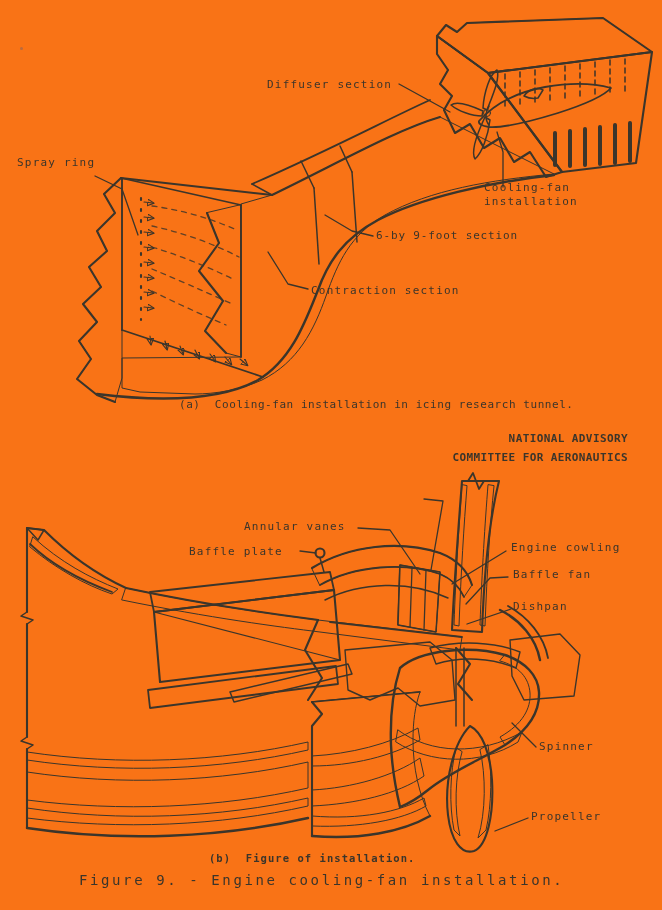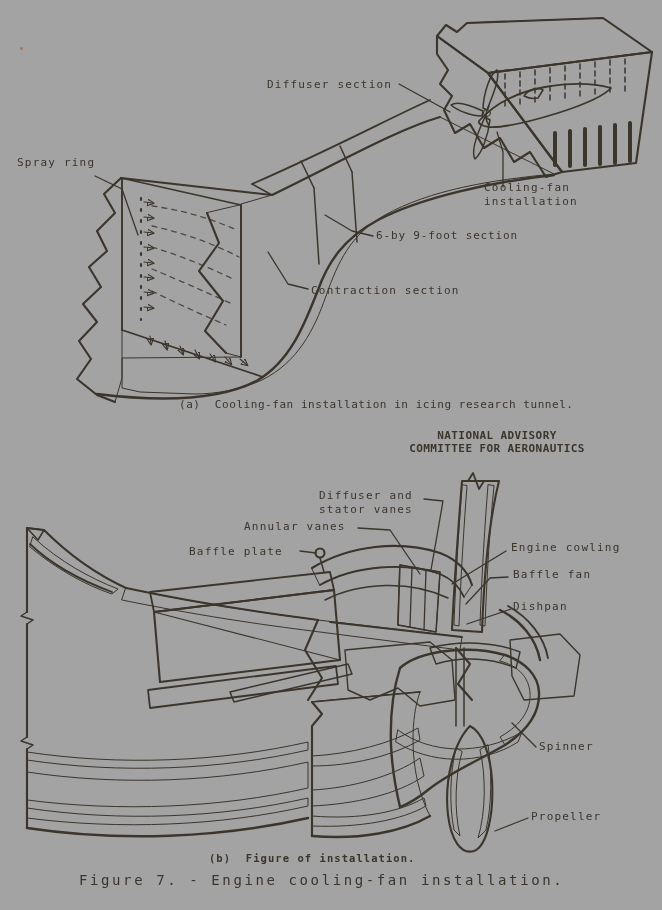--- a/index.html
+++ b/index.html
@@ -1,38 +1,38 @@
 <!DOCTYPE html>
 <html><head>
 <meta charset="utf-8">
 <style>
   html,body{margin:0;padding:0;}
   #page{
     position:relative;width:662px;height:910px;overflow:hidden;
-    background:#a3a3a3;
+    background:#f97316;
     font-family:"DejaVu Sans Mono", monospace;
   }
   #art{position:absolute;left:0;top:0;}
   #art path,#art line,#art circle,#art ellipse{
     stroke:#3b352b;fill:none;stroke-linecap:round;stroke-linejoin:round;
   }
   .s24{stroke-width:2.4}.s2{stroke-width:2.1}.s18{stroke-width:1.8}
   .s15{stroke-width:1.5}.s13{stroke-width:1.3}.s12{stroke-width:1.1}
   .paperfill{fill:#f0eac5}
   .stip{fill:url(#stip);stroke:none}
   .stipL{fill:url(#stipL);stroke:none}
   .hatch{fill:url(#hatch);stroke:#3b352b;stroke-width:1.4}
   .inkfill{fill:#3b352b;stroke:none}
   .lbl{
     position:absolute;color:#3b352b;font-size:11px;letter-spacing:1.2px;
     line-height:14px;white-space:pre;
   }
   .lbl-caption-a{letter-spacing:0.55px}
   .lbl-six{letter-spacing:0.85px}
-  .lbl-naca{font-weight:bold;letter-spacing:0.4px;line-height:13px;text-align:center;width:262px}
+  .lbl-naca{font-weight:bold;letter-spacing:0.4px;line-height:19px;text-align:right;width:262px}
   .lbl-caption-b{font-weight:bold;letter-spacing:1.05px;font-size:10.5px}
   .lbl-figure{font-size:14px;letter-spacing:2.6px}
   .speck{position:absolute;width:3px;height:3px;border-radius:50%;background:#a5684b;opacity:.75}
 </style>
 </head>
 <body>
 
 <div id="page">
 
   <svg id="art" width="662" height="910" viewBox="0 0 662 910">
@@ -278,27 +278,25 @@
   <div class="lbl" style="left:17px;top:156px">Spray ring</div>
   <div class="lbl" style="left:484px;top:181px">Cooling-fan
 installation</div>
   <div class="lbl lbl-six" style="left:376px;top:229px">6-by 9-foot section</div>
   <div class="lbl" style="left:311px;top:284px">Contraction section</div>
 
   <div class="lbl lbl-caption-a" style="left:179px;top:398px">(a)  Cooling-fan installation in icing research tunnel.</div>
   <div class="lbl lbl-naca" style="left:366px;top:429px">NATIONAL ADVISORY
 COMMITTEE FOR AERONAUTICS</div>
 
-  <div class="lbl" style="left:319px;top:489px">Diffuser and
-stator vanes</div>
   <div class="lbl" style="left:244px;top:520px">Annular vanes</div>
   <div class="lbl" style="left:189px;top:545px">Baffle plate</div>
   <div class="lbl" style="left:511px;top:541px">Engine cowling</div>
   <div class="lbl" style="left:513px;top:568px">Baffle fan</div>
   <div class="lbl" style="left:513px;top:600px">Dishpan</div>
   <div class="lbl" style="left:539px;top:740px">Spinner</div>
   <div class="lbl" style="left:531px;top:810px">Propeller</div>
 
   <div class="lbl lbl-caption-b" style="left:209px;top:851px">(b)  Figure of installation.</div>
-  <div class="lbl lbl-figure" style="left:79px;top:873px">Figure 7. - Engine cooling-fan installation.</div>
+  <div class="lbl lbl-figure" style="left:79px;top:873px">Figure 9. - Engine cooling-fan installation.</div>
 
   <div class="speck" style="left:20px;top:47px"></div>
 </div>
 
 </body></html>

